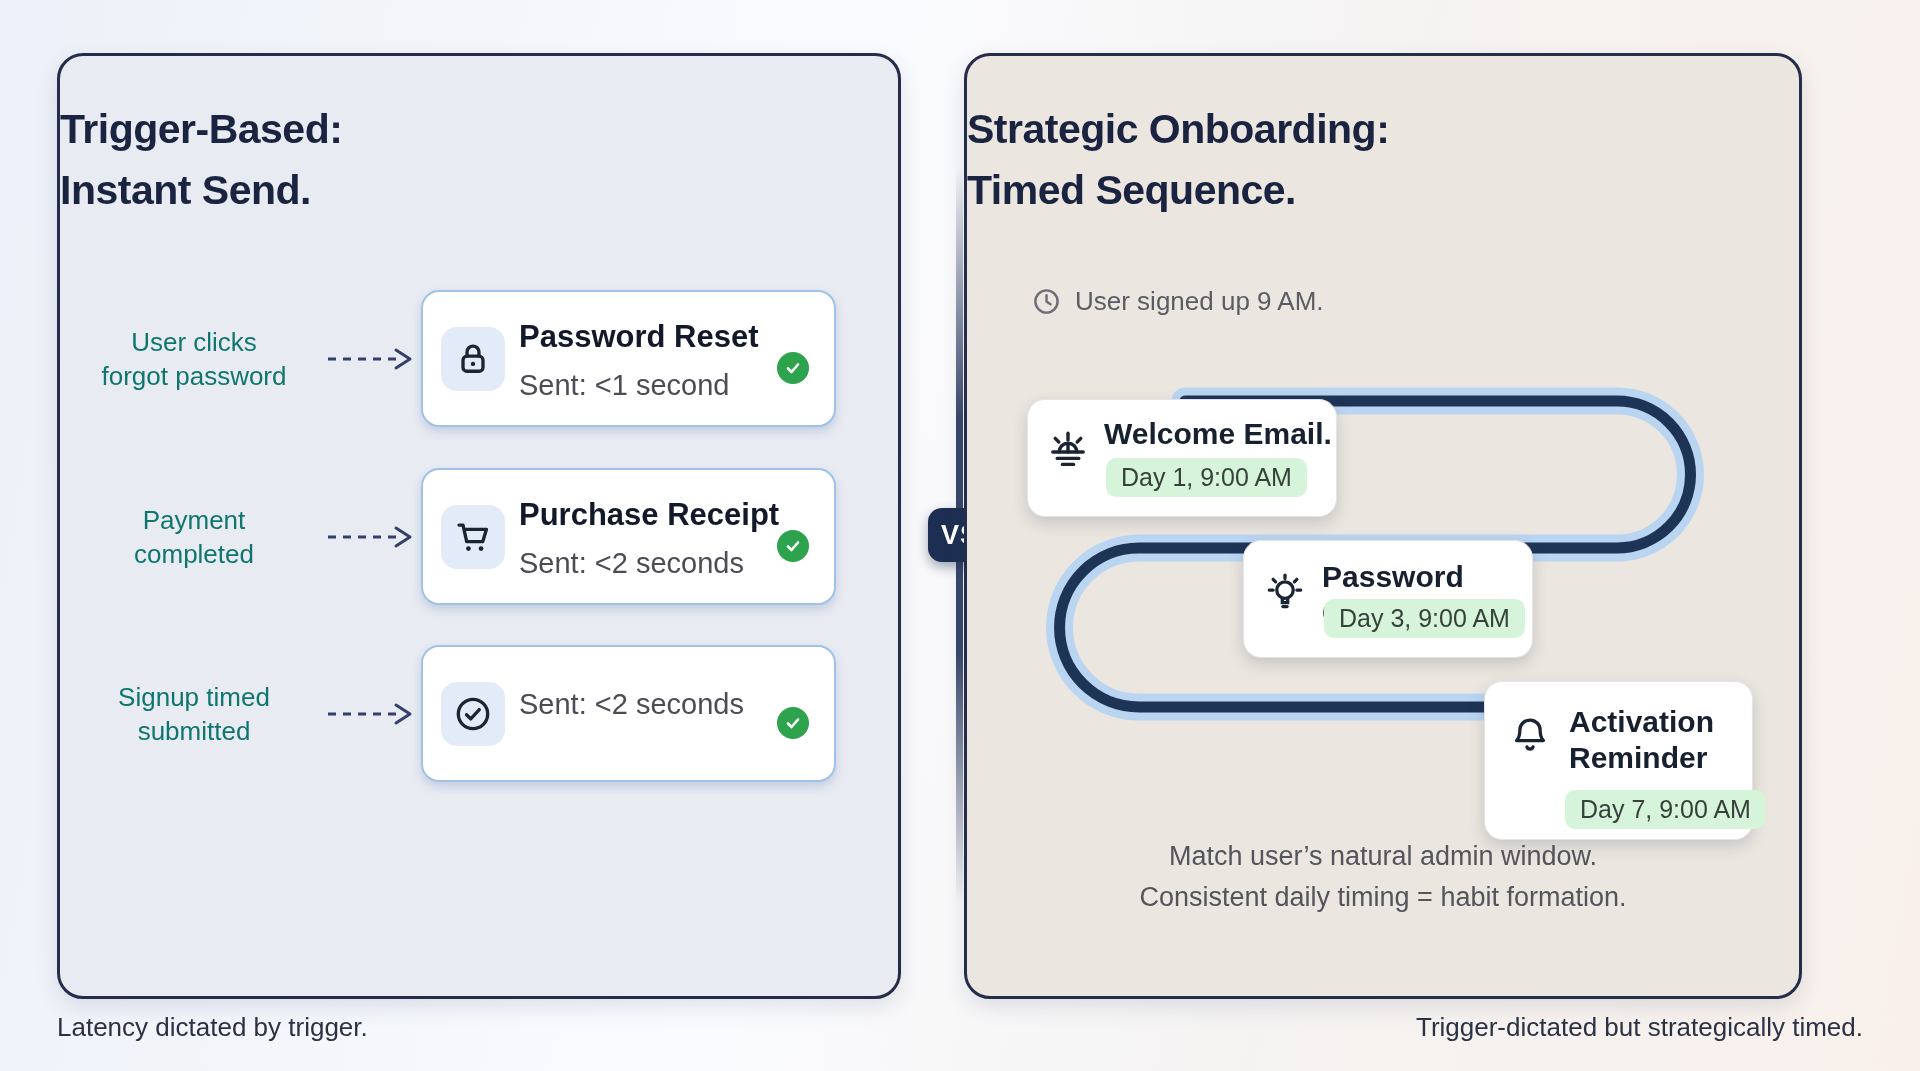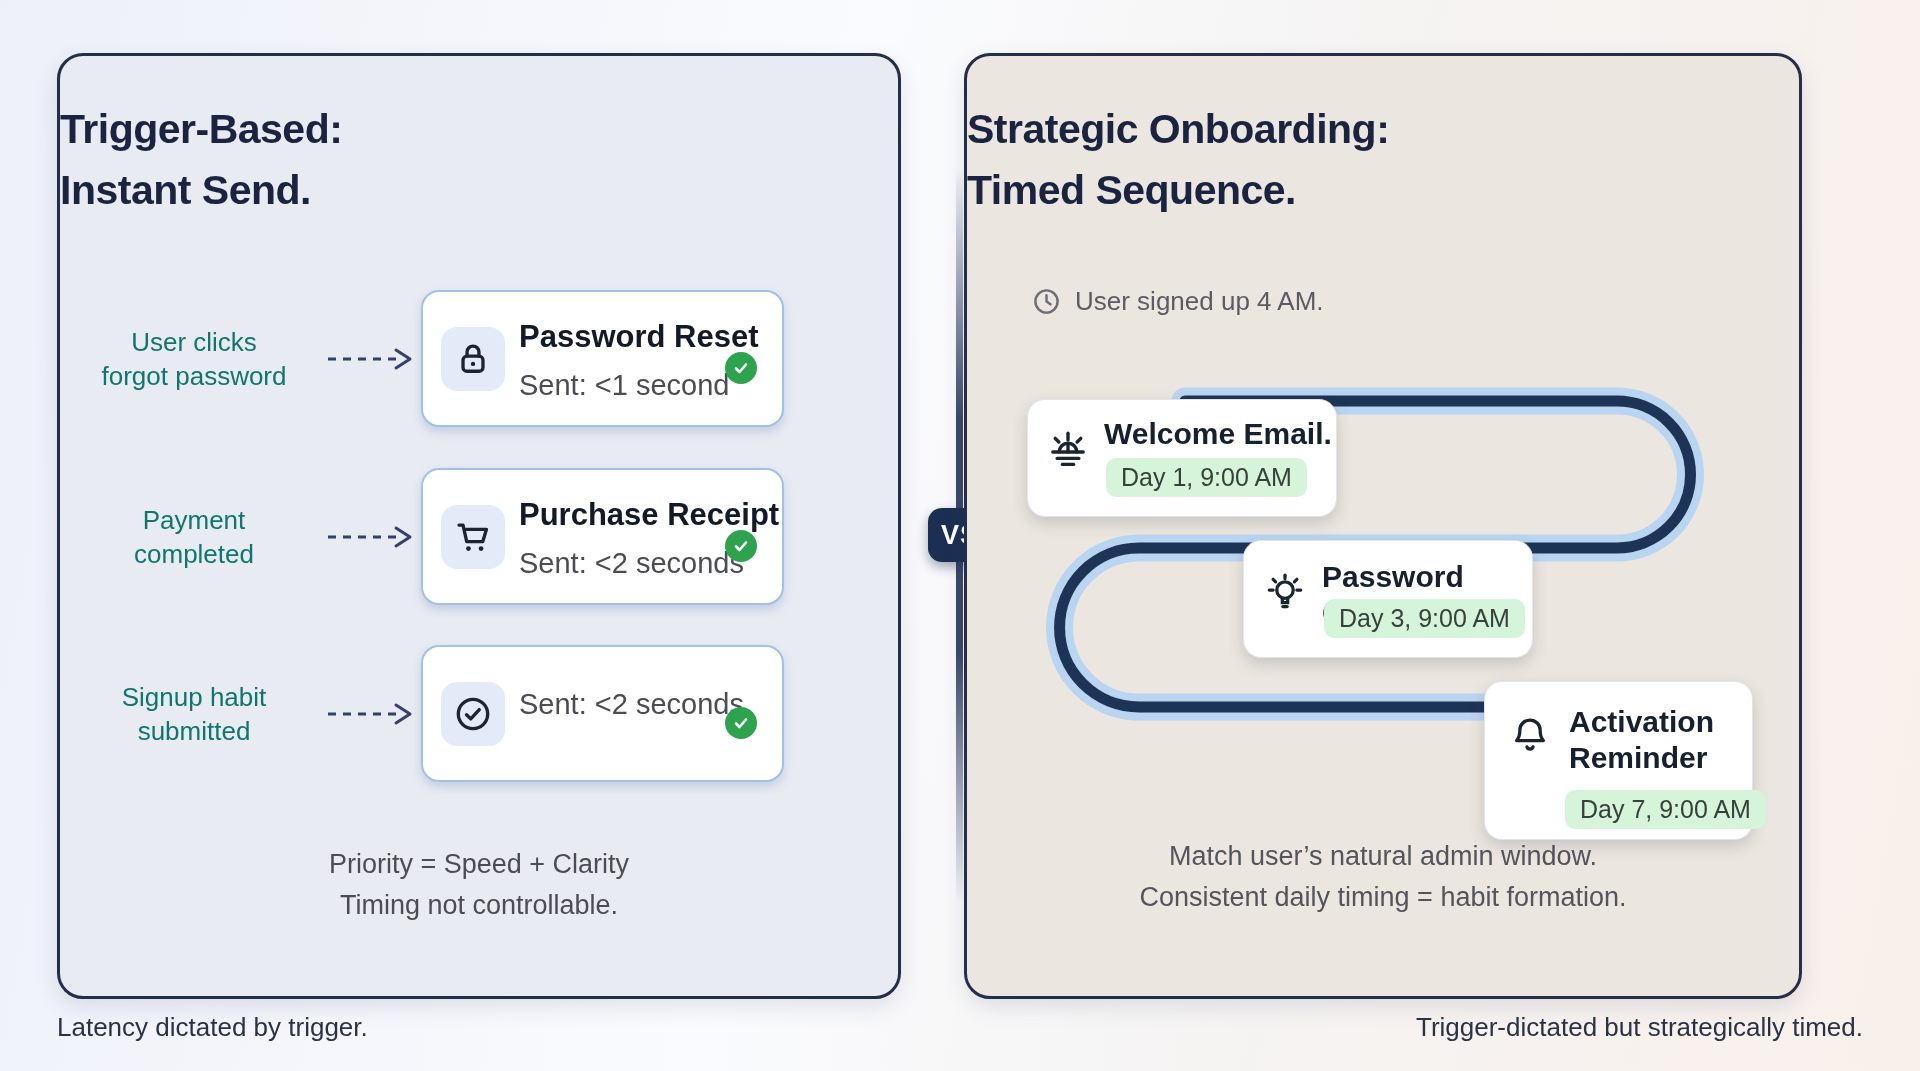--- a/index.html
+++ b/index.html
@@ -19,21 +19,21 @@
     color:#1a2340;letter-spacing:-.5px;
   }
   
   .trigger-row{position:absolute;left:0;width:100%;height:137px;}
   .row-label{
     position:absolute;left:8px;top:0;width:252px;height:137px;display:flex;align-items:center;
     justify-content:center;text-align:center;font-size:26px;line-height:34px;color:#0f766e;
   }
   .row-arrow{position:absolute;left:266px;top:57px;}
   .t-card{
-    position:absolute;left:361px;top:0;width:363px;height:137px;background:#ffffff;
+    position:absolute;left:361px;top:0;width:415px;height:137px;background:#ffffff;
     border:2px solid #9fc2e6;border-radius:18px;box-sizing:border-box;
     box-shadow:0 5px 10px rgba(110,140,190,.30);
   }
   .icon-box{
     position:absolute;left:18px;top:35px;width:64px;height:64px;border-radius:16px;
     background:#e3ebf8;display:flex;align-items:center;justify-content:center;
   }
   .t-card-text{position:absolute;left:96px;top:27px;}
   .t-card-title{font-size:31px;font-weight:700;color:#121a2a;}
   .t-card-sub{font-size:29px;color:#4b4c55;margin-top:14px;}
@@ -150,21 +150,21 @@
           <svg width="18" height="18" viewBox="0 0 18 18">
               <path d="M4 9.5 L7.5 13 L14 5.5" fill="none" stroke="#ffffff" stroke-width="2.6" stroke-linecap="round" stroke-linejoin="round"></path>
             </svg>
         </div>
       </div>
     </div>
 
     <div class="trigger-row" style="top:589px;">
       <div class="row-label">
         <div>
-          <div>Signup habit</div>
+          <div>Signup timed</div>
           <div>submitted</div>
         </div>
       </div>
       <div class="row-arrow">
         <svg width="92" height="24" viewBox="0 0 92 24">
           <line x1="2" y1="12" x2="70" y2="12" stroke="#33406b" stroke-width="3" stroke-dasharray="8 7"></line>
           <path d="M70 3 L84 12 L70 21" fill="none" stroke="#33406b" stroke-width="3" stroke-linecap="round" stroke-linejoin="round"></path>
         </svg>
       </div>
       <div class="t-card">
@@ -178,43 +178,39 @@
           <div class="t-card-sub">Sent: &lt;2 seconds</div>
         </div>
         <div class="check-badge">
           <svg width="18" height="18" viewBox="0 0 18 18">
               <path d="M4 9.5 L7.5 13 L14 5.5" fill="none" stroke="#ffffff" stroke-width="2.6" stroke-linecap="round" stroke-linejoin="round"></path>
             </svg>
         </div>
       </div>
     </div>
 
-    <div class="panel-footer lf">
-      <div>Priority = Speed + Clarity</div>
-      <div>Timing not controllable.</div>
-    </div>
   </div>
 
   <div class="vs-line"></div>
   <div class="vs-badge">VS</div>
 
   <div class="panel panel-right">
     <div class="panel-title">
       <div>Strategic Onboarding:</div>
       <div>Timed Sequence.</div>
     </div>
 
     <div class="signup-note">
       <span>
         <svg width="31" height="31" viewBox="0 0 24 24" fill="none" stroke="#6e6f76" stroke-width="1.9" stroke-linecap="round" stroke-linejoin="round">
           <circle cx="12" cy="12" r="8.6"></circle>
           <path d="M12 7.2 V12 L15.1 14.2"></path>
         </svg>
       </span>
-      <span>User signed up 4 AM.</span>
+      <span>User signed up 9 AM.</span>
     </div>
 
     <svg class="path-svg" width="832" height="940" viewBox="0 0 832 940">
       <path d="M 218 345 H 650 A 73.5 73.5 0 0 1 650 492 H 172 A 79.5 79.5 0 0 0 172 651 H 618" fill="none" stroke="#bad5f2" stroke-width="27" stroke-linecap="round"></path>
       <path d="M 218 345 H 650 A 73.5 73.5 0 0 1 650 492 H 172 A 79.5 79.5 0 0 0 172 651 H 618" fill="none" stroke="#1e3456" stroke-width="11" stroke-linecap="round"></path>
     </svg>
 
     <div class="step-card" style="left:60px;top:296px;width:310px;height:118px;">
       <span class="step-icon" style="left:16px;top:26px;">
         <svg width="48" height="48" viewBox="0 0 24 24" fill="none" stroke="#1b2433" stroke-width="1.7" stroke-linecap="round">

